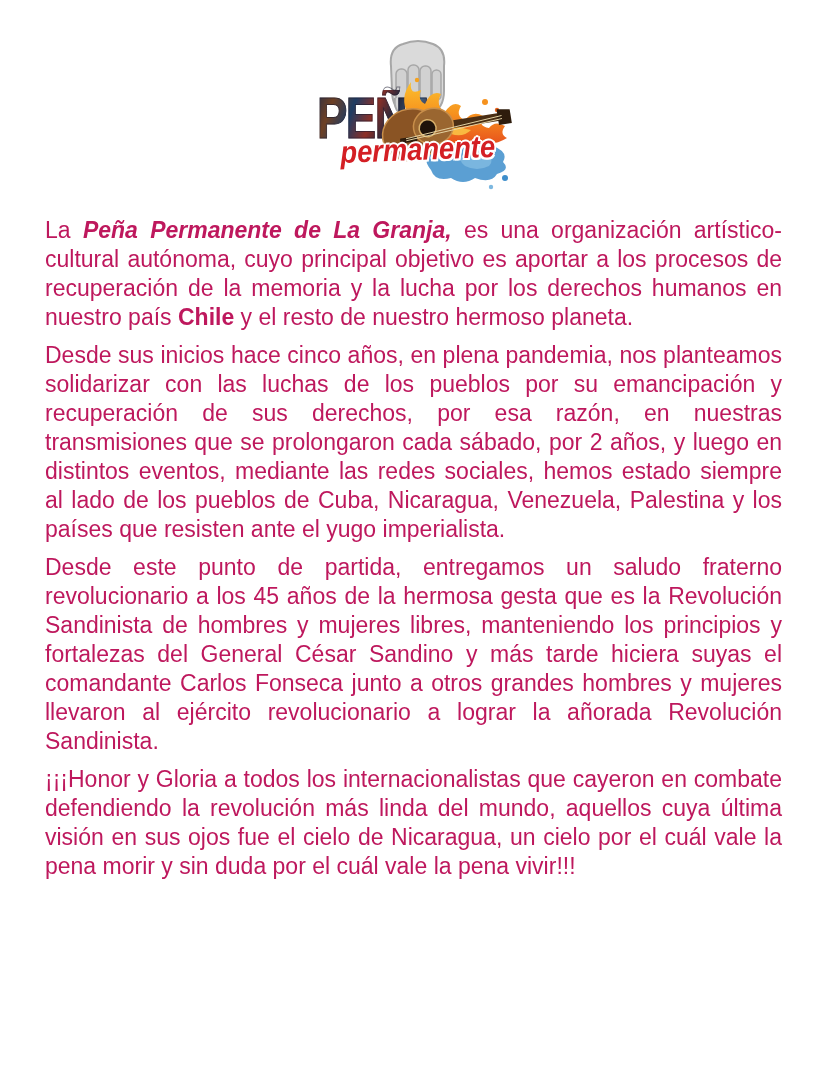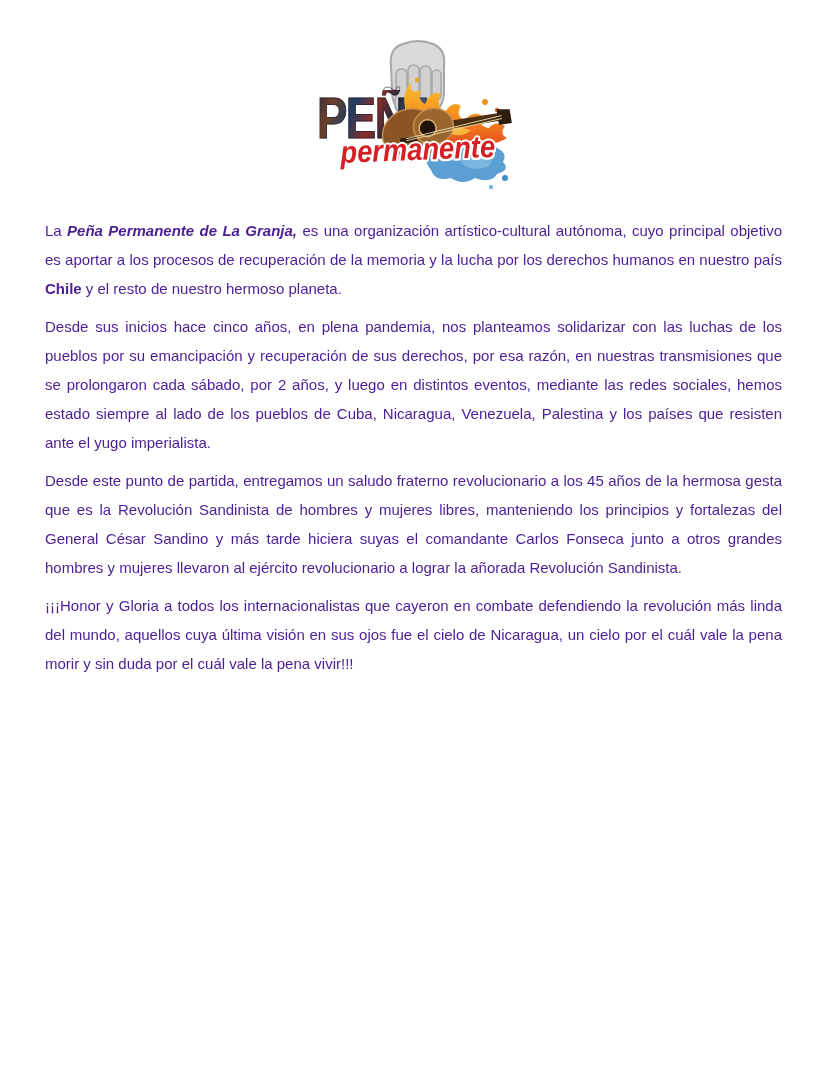--- a/index.html
+++ b/index.html
@@ -68,24 +68,24 @@
     text-shadow: -2px -1px 0 #fff, 2px -1px 0 #fff, -2px 2px 0 #fff, 2px 2px 0 #fff,
                  0 -2px 0 #fff, 0 2px 0 #fff, -2px 0 0 #fff, 2px 0 0 #fff;
   }
 
   
   .content {
     margin: 16px 43px 0 45px;
   }
   .content p {
     margin: 0 0 9px 0;
-    font-size: 15px;
+    font-size: 23px;
     line-height: 29px;
     text-align: justify;
-    color: #4c1d95;
+    color: #be185d;
   }
   .bi { font-weight: bold; font-style: italic; }
   .b  { font-weight: bold; }
 </style>
 </head>
 <body>
 
 <div class="page">
 
   <div class="logo">

